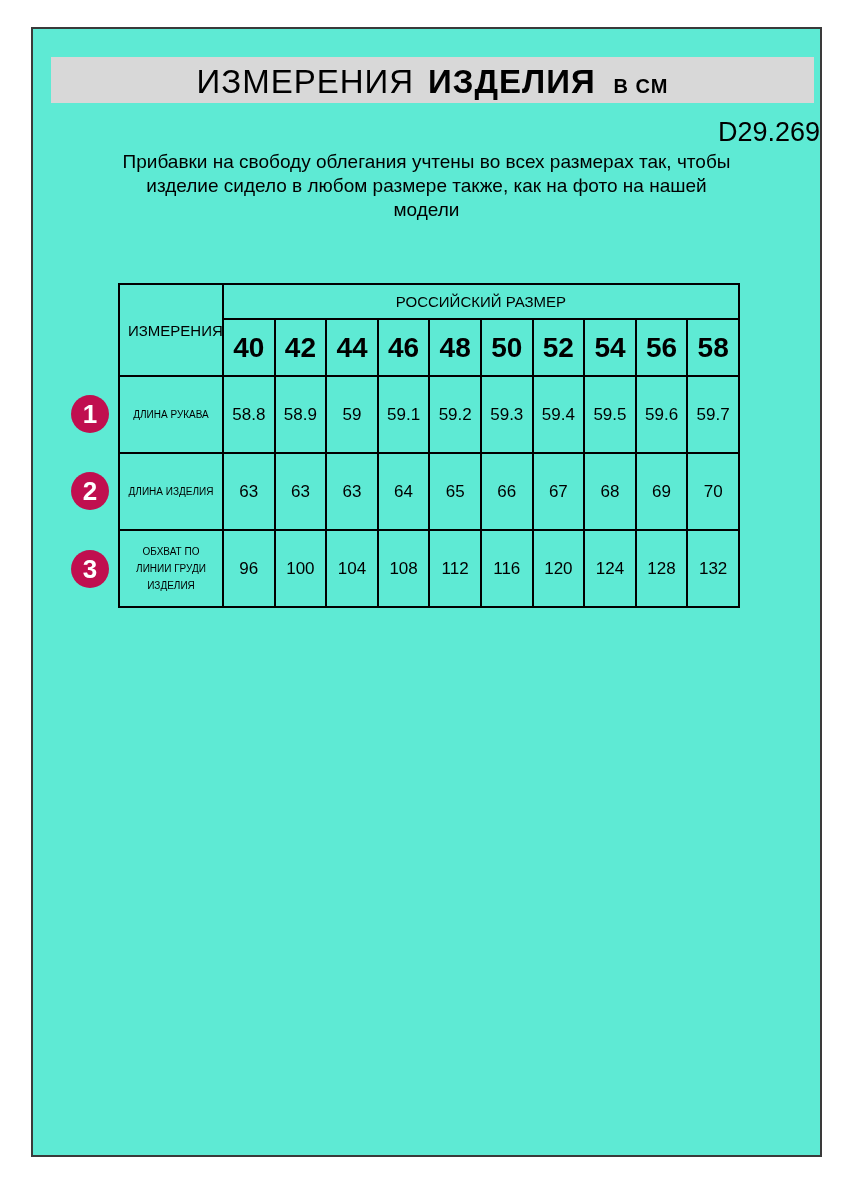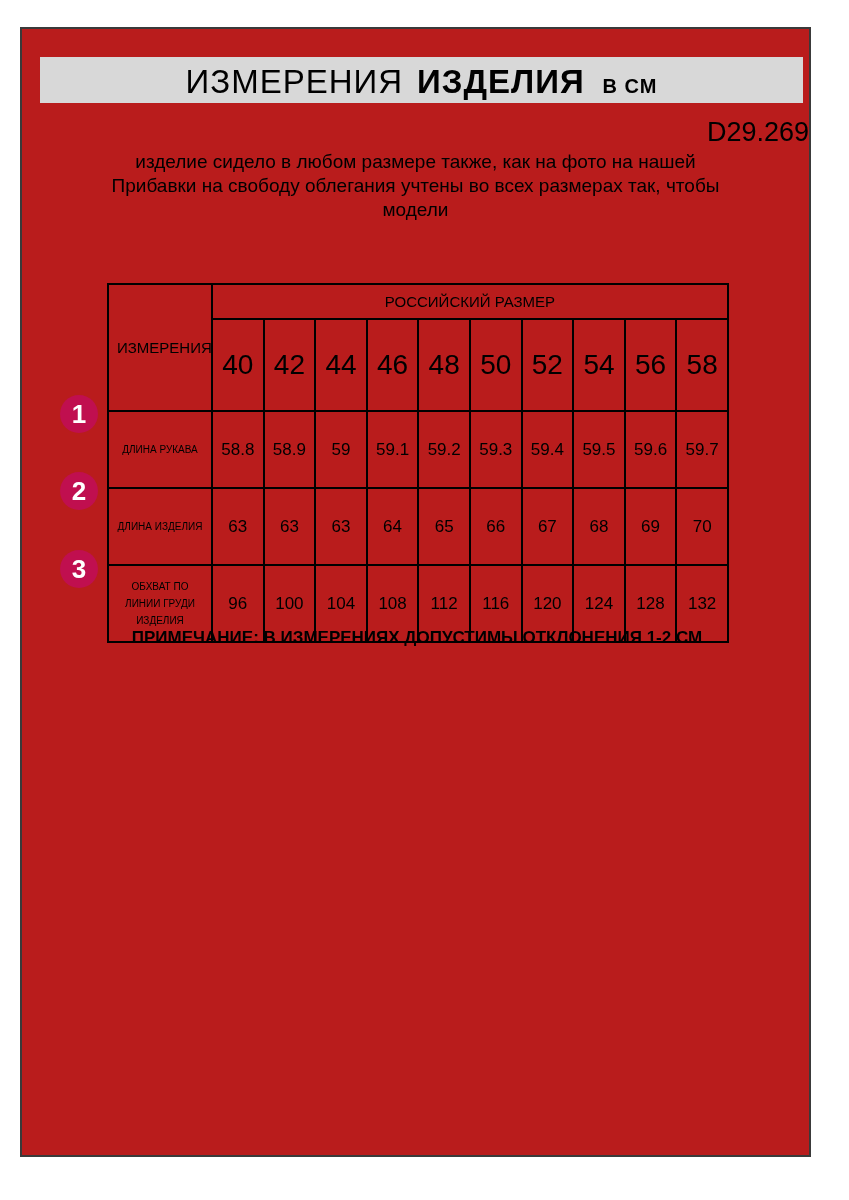--- a/index.html
+++ b/index.html
@@ -6,24 +6,24 @@
   html, body { margin: 0; padding: 0; }
   body {
     width: 849px; height: 1200px;
     background: #ffffff;
     font-family: "Liberation Sans", sans-serif;
     color: #000;
     position: relative;
     overflow: hidden;
   }
   .frame {
-    position: absolute; left: 20px; top: 27px;
+    position: absolute; left: 31px; top: 27px;
     width: 791px; height: 1130px;
     border: 2px solid #3a3a3a;
-    background: #b91c1c;
+    background: #5eead4;
   }
   .band {
     position: absolute; left: 18px; top: 28px;
     width: 763px; height: 46px;
     background: #d8d8d8;
     display: flex; align-items: baseline; justify-content: center;
   }
   .band-inner { display: flex; align-items: baseline; margin-top: 6px; }
   .t1 { font-size: 33px; font-weight: normal; letter-spacing: 1px; }
   .t2 { font-size: 33px; font-weight: bold; margin-left: 14px; letter-spacing: 1px; }
@@ -41,21 +41,21 @@
     border-collapse: collapse; table-layout: fixed;
     width: 620px;
   }
   .size-table th, .size-table td {
     border: 2px solid #000;
     text-align: center; vertical-align: middle;
     padding: 8px;
   }
   .corner-cell { font-size: 15px; font-weight: normal; }
   .group-header { height: 22px; font-size: 15px; font-weight: normal; }
-  .size-cell { height: 92px; font-size: 28px; font-weight: normal; }
+  .size-cell { height: 57px; font-size: 28px; font-weight: bold; }
   .data-row td { height: 77px; }
   .row-label { font-size: 10px; line-height: 17px; font-weight: normal; padding: 0 5px; margin-top: 34px; }
   .value-cell { font-size: 17px; font-weight: normal; }
   .marker {
     position: absolute; left: 38px;
     width: 38px; height: 38px; border-radius: 50%;
     background: #c00f4f; color: #fff;
     font-size: 26px; font-weight: bold;
     display: flex; align-items: center; justify-content: center;
     line-height: 1;
@@ -77,22 +77,22 @@
     <div class="band-inner">
       <span class="t1">ИЗМЕРЕНИЯ</span>
       <span class="t2">ИЗДЕЛИЯ</span>
       <span class="t3">В СМ</span>
     </div>
   </div>
 
   <div class="model">D29.269</div>
 
   <div class="desc">
+    <div>Прибавки на свободу облегания учтены во всех размерах так, чтобы</div>
     <div>изделие сидело в любом размере также, как на фото на нашей</div>
-    <div>Прибавки на свободу облегания учтены во всех размерах так, чтобы</div>
     <div>модели</div>
   </div>
 
   <table class="size-table">
     <colgroup>
       <col style="width:104px">
       <col span="10" style="width:51.6px">
     </colgroup>
     <thead>
       <tr>
@@ -152,15 +152,14 @@
           <td class="value-cell">128</td>
           <td class="value-cell">132</td>
         </tr>
       </tbody>
   </table>
 
   <div class="marker marker-1" style="background: rgb(192, 15, 79);">1</div>
   <div class="marker marker-2" style="background: rgb(192, 15, 79);">2</div>
   <div class="marker marker-3" style="background: rgb(192, 15, 79);">3</div>
 
-  <div class="note">ПРИМЕЧАНИЕ: В ИЗМЕРЕНИЯХ ДОПУСТИМЫ ОТКЛОНЕНИЯ 1-2 СМ</div>
 
 </div>
 
 </body></html>

